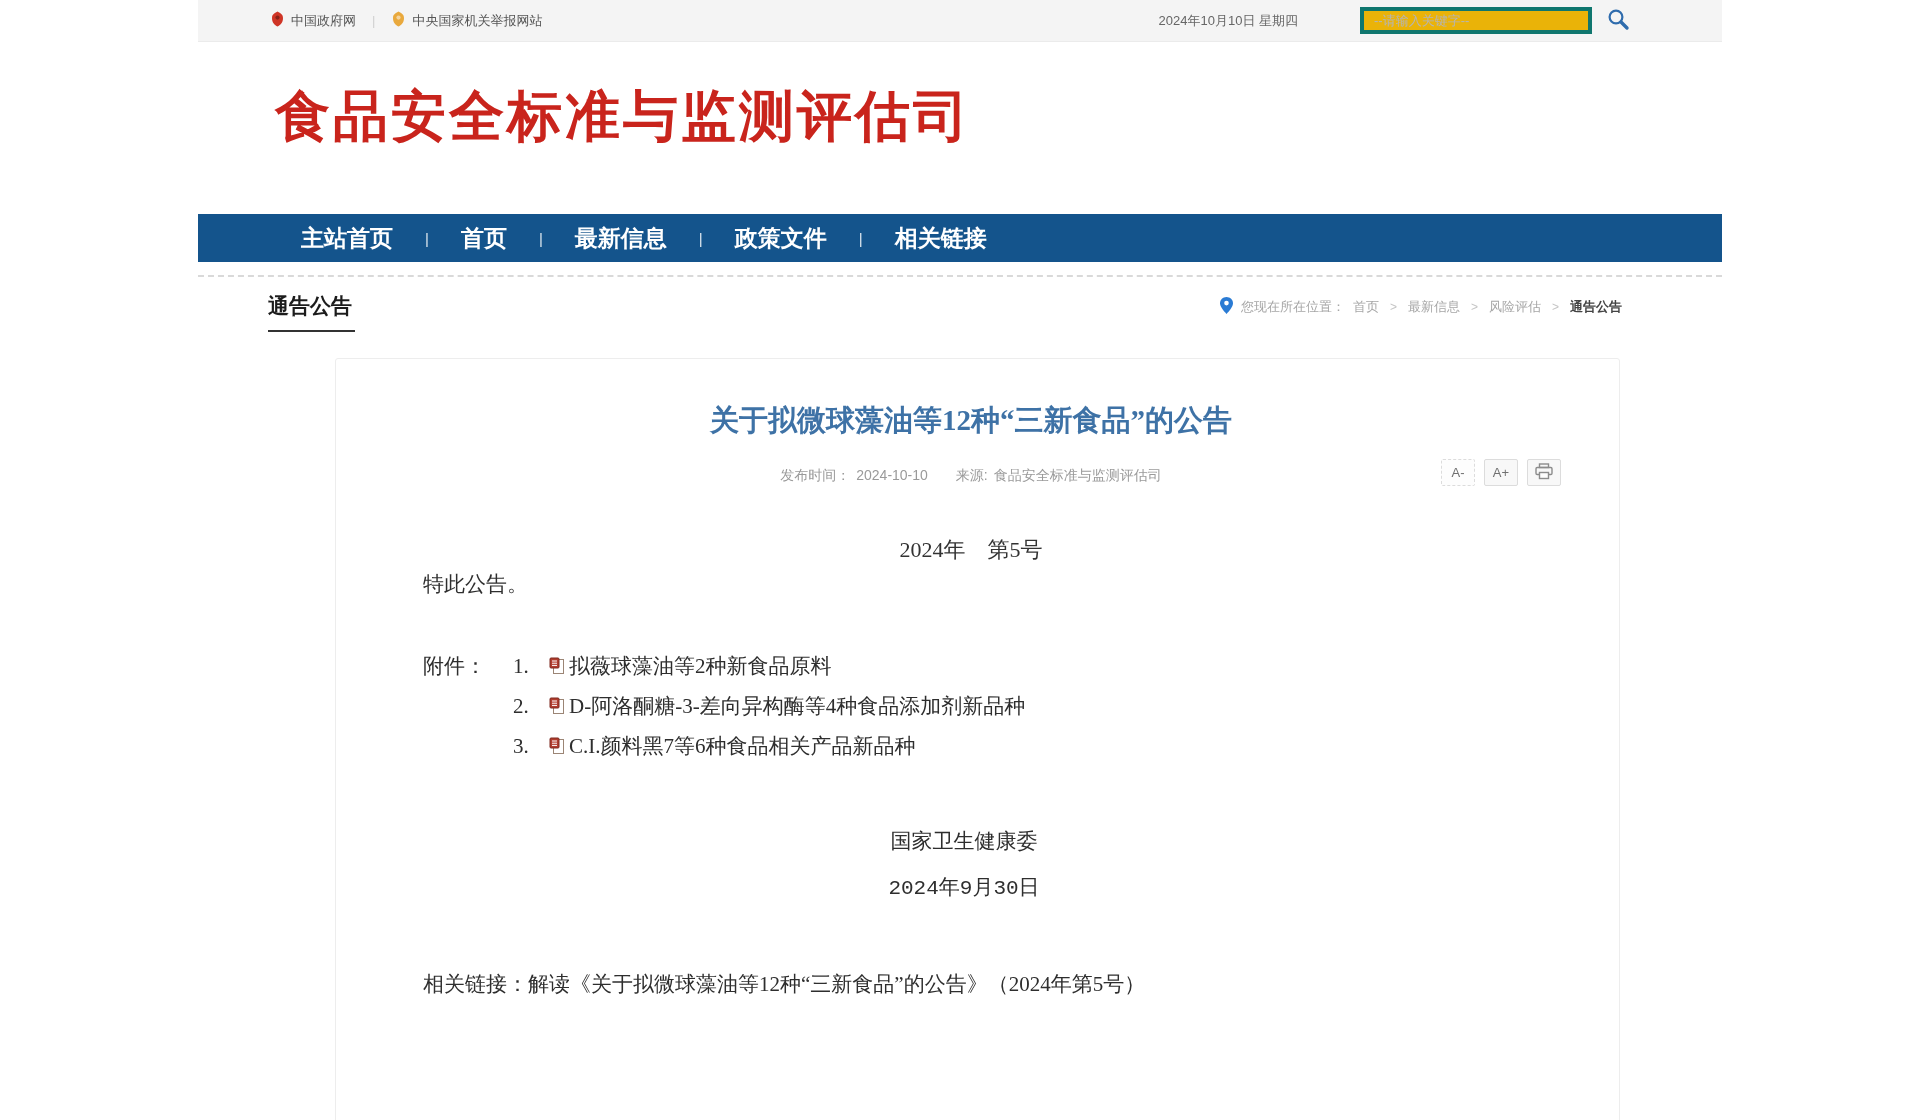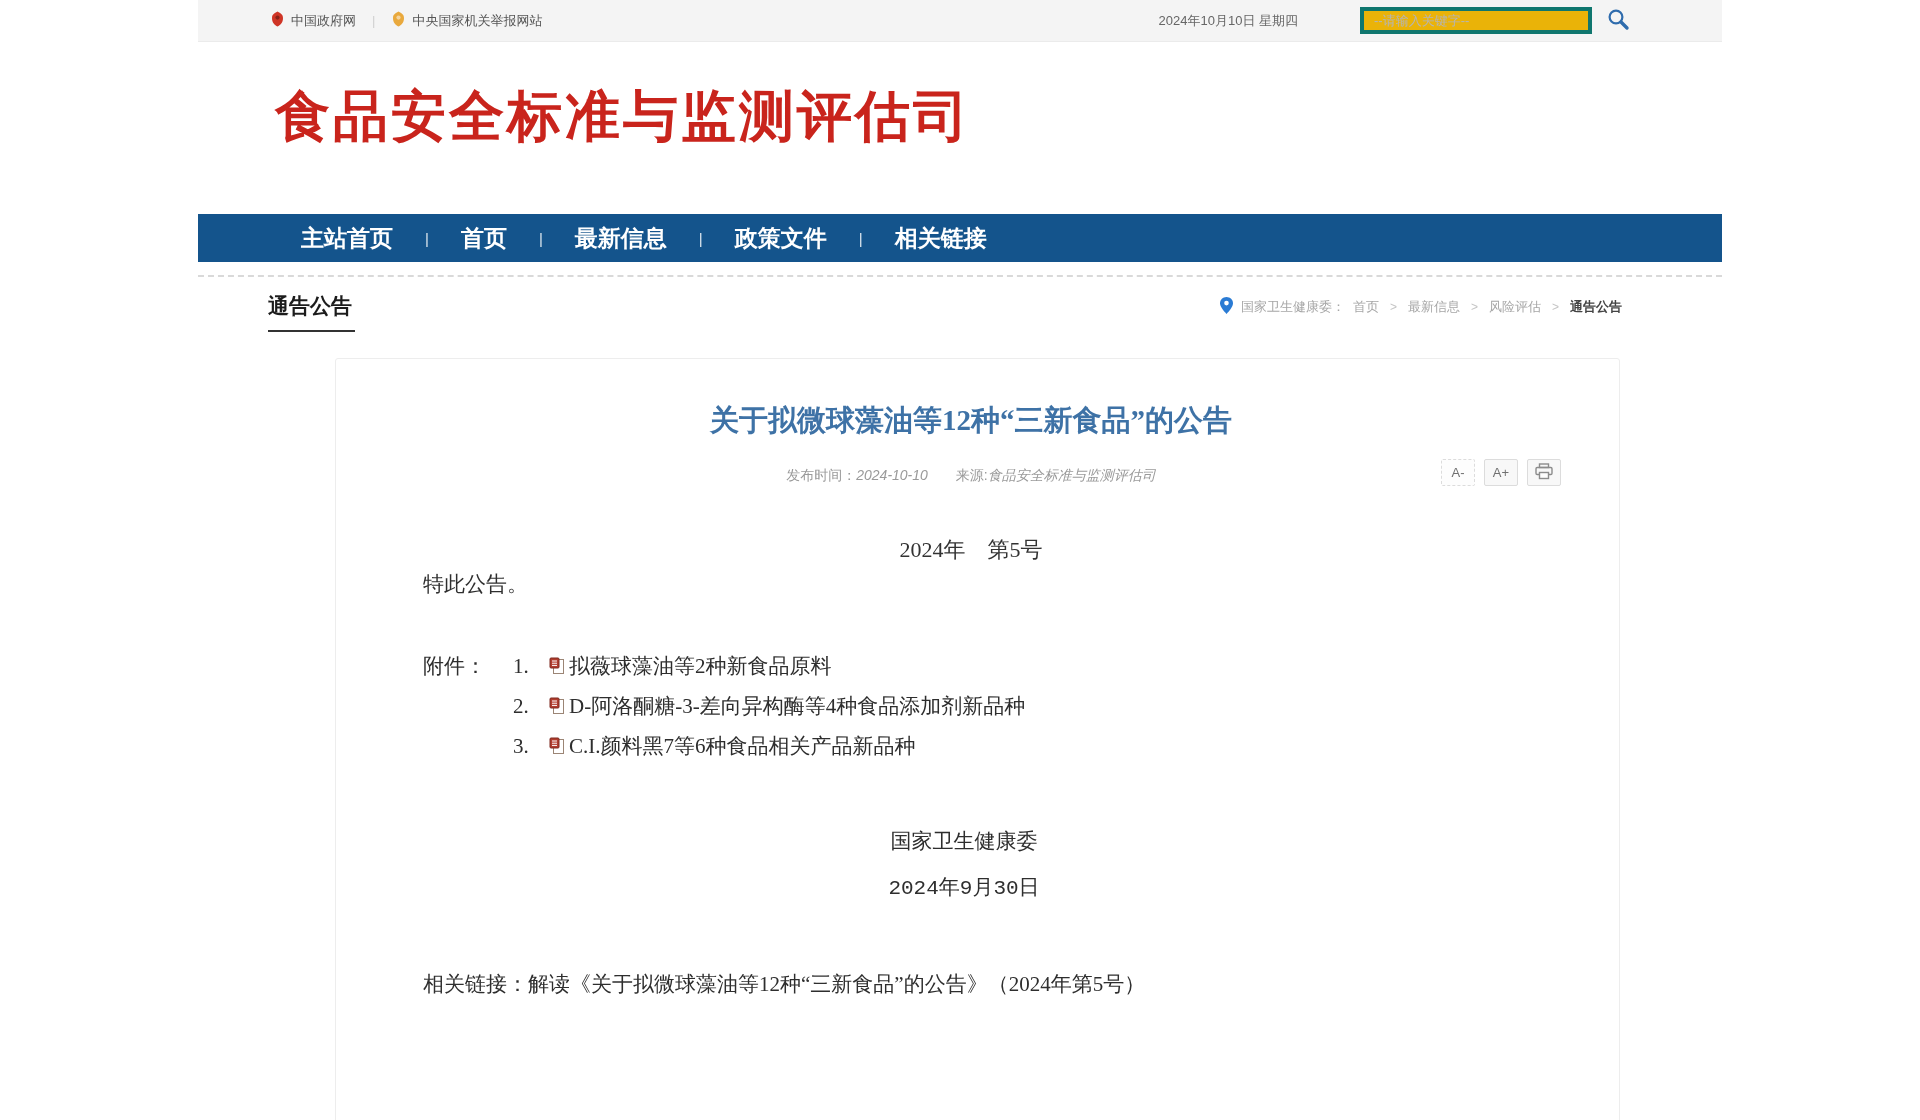--- a/index.html
+++ b/index.html
@@ -57,21 +57,21 @@
     width:1285px; margin:26px 0 0 137px; min-height:840px;
     border:1px solid #ededed; border-radius:3px; background:#fff;
     padding:42px 58px 60px 45px;
   }
   .article-header { position:relative; text-align:center; }
   .article-title {
     margin:0; font-size:29px; font-weight:bold; color:#3e72a6;
     font-family:"Liberation Serif","DejaVu Serif",serif;
   }
   .article-meta { margin-top:26px; font-size:14px; color:#9a9a9a; }
-  .meta-val { margin-left:0;font-style:italic; }
+  .meta-val { margin-left:6px; }
   .meta-src { margin-left:28px; }
   .tools { position:absolute; right:0; top:58px; display:flex; gap:9px; }
   .tool-btn {
     min-width:34px; height:27px; border:1px solid #dcdcdc; background:#f8f8f8; border-radius:2px;
     color:#707070; font-size:13px; display:flex; align-items:center; justify-content:center;
     cursor:pointer; padding:0 6px;
   }
   .tool-btn.dashed { border-style:dashed; background:#fdfdfd; }
 
   .article-body { font-family:"Liberation Serif","DejaVu Serif",serif; font-size:21px; color:#2e2e2e; }
@@ -151,21 +151,21 @@
 
   <div class="section-row">
     <div class="section-title">通告公告</div>
     <div class="breadcrumb">
       <span>
         <svg width="13" height="17" viewBox="0 0 13 17">
           <path fill="#2a7bd4" d="M6.5 0 C10.1 0 13 2.8 13 6.3 C13 10.5 6.5 17 6.5 17 C6.5 17 0 10.5 0 6.3 C0 2.8 2.9 0 6.5 0 Z"></path>
           <circle cx="6.5" cy="6.1" r="2.3" fill="#ffffff"></circle>
         </svg>
       </span>
-      <span class="bc-prefix">国家卫生健康委：</span>
+      <span class="bc-prefix">您现在所在位置：</span>
       <span class="bc-link">首页</span>
       <span class="bc-sep">&gt;</span>
       <span class="bc-link">最新信息</span>
       <span class="bc-sep">&gt;</span>
       <span class="bc-link">风险评估</span>
       <span class="bc-sep">&gt;</span>
       <span class="bc-current">通告公告</span>
     </div>
   </div>
 

